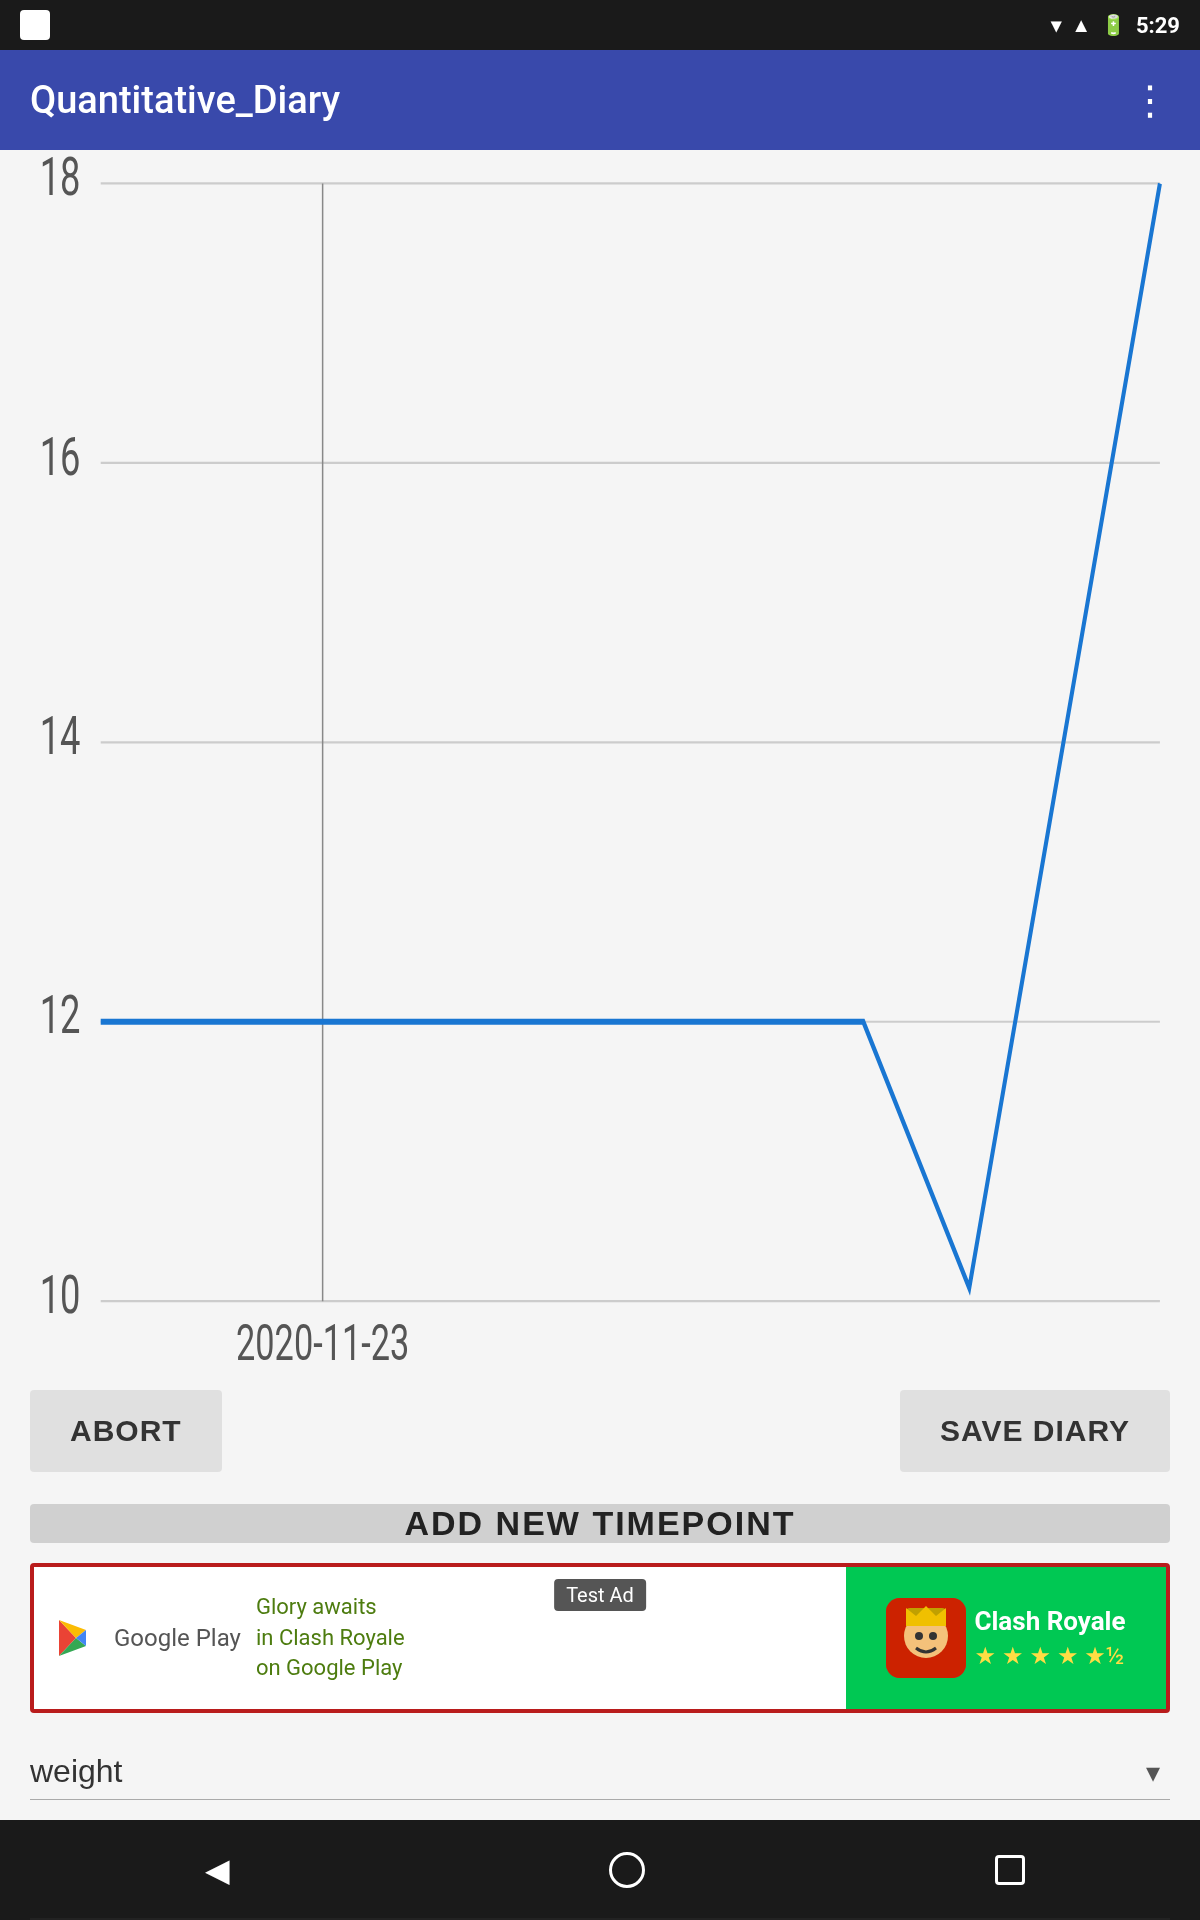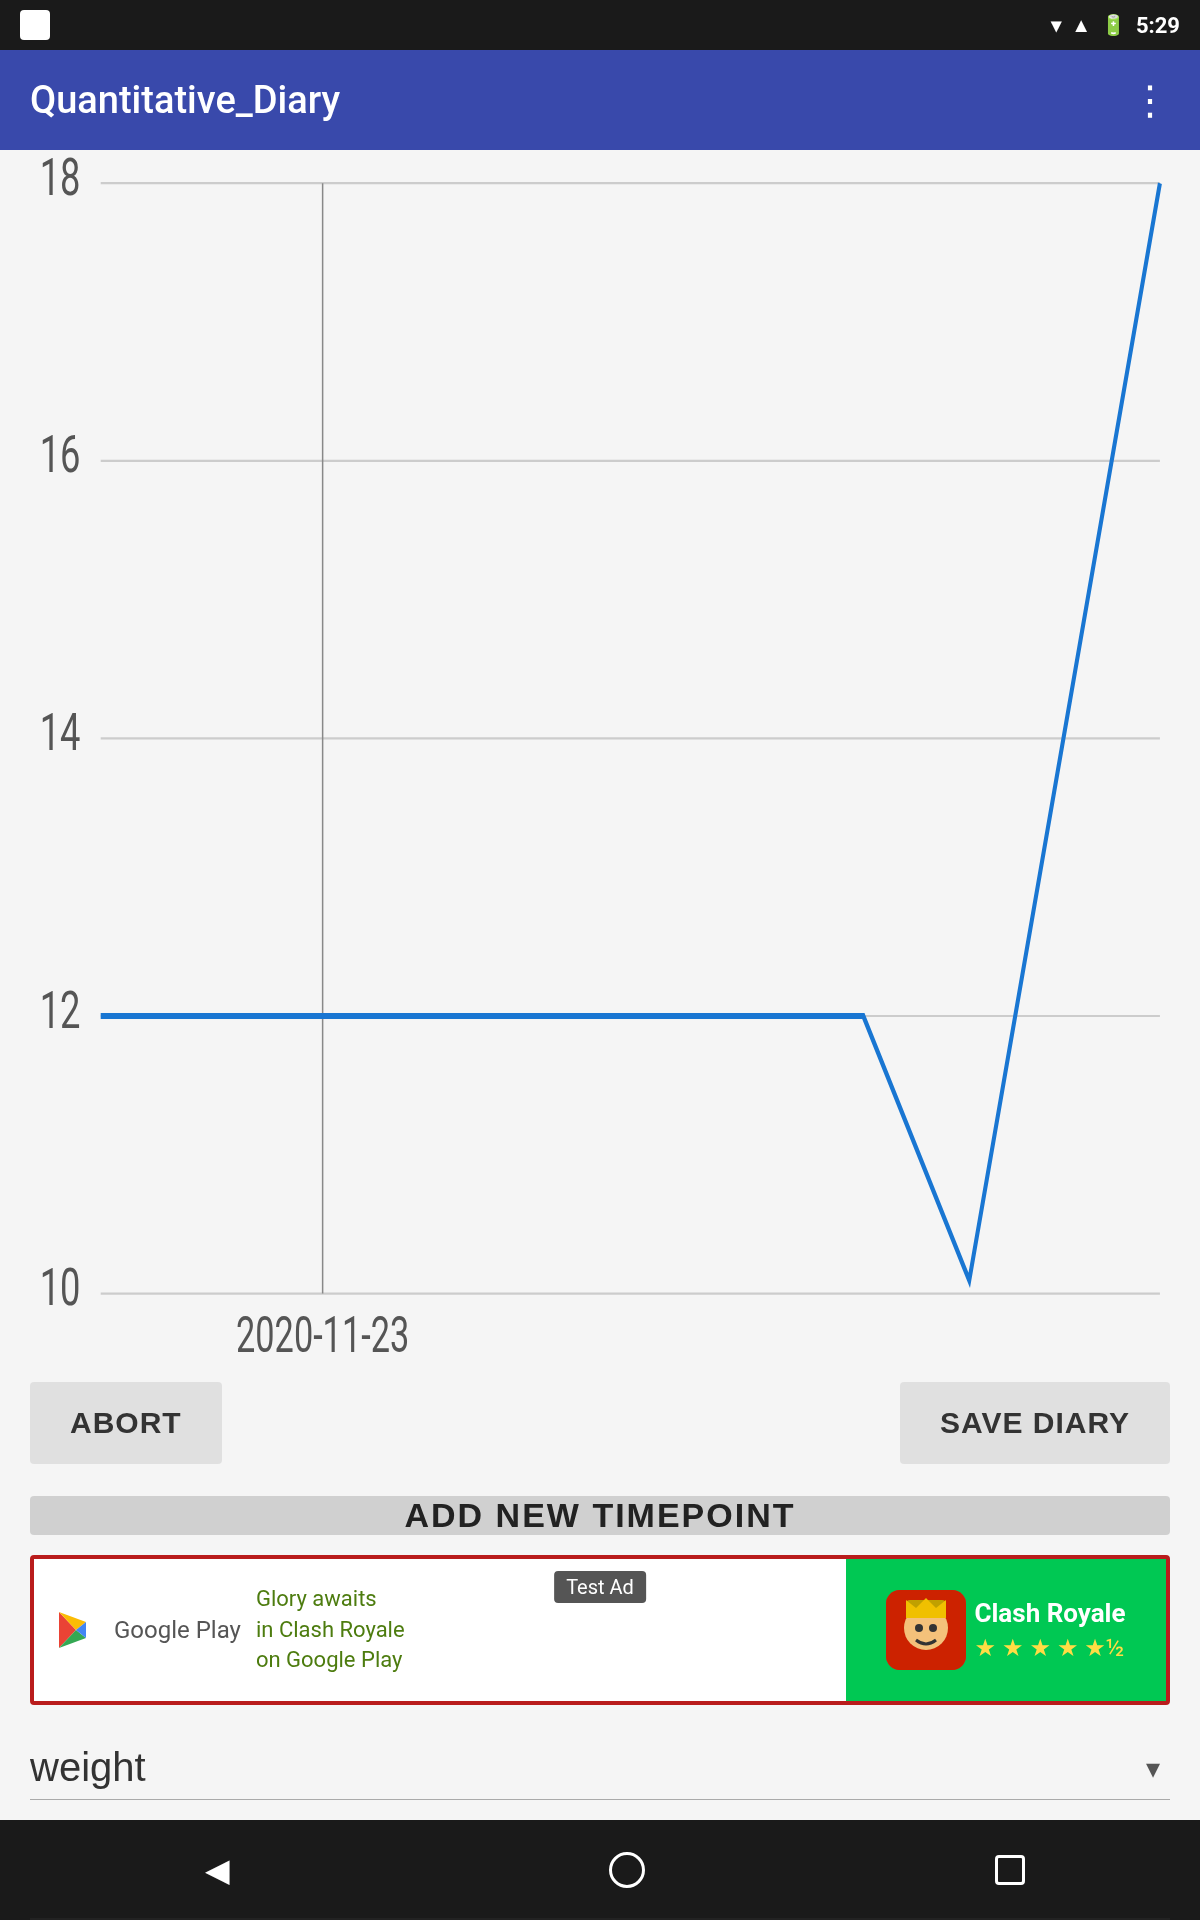--- a/index.html
+++ b/index.html
@@ -218,21 +218,21 @@
     .dropdown-container {
       padding: 10px 30px 20px 30px;
       background: #f5f5f5;
       flex-shrink: 0;
     }
     .dropdown {
       width: 100%;
       border: none;
       border-bottom: 1px solid #aaa;
       background: transparent;
-      font-size: 40px;
+      font-size: 32px;
       color: #333;
       padding: 10px 0;
       appearance: none;
       -webkit-appearance: none;
       cursor: pointer;
     }
     .dropdown-wrapper {
       position: relative;
     }
     .dropdown-arrow {

